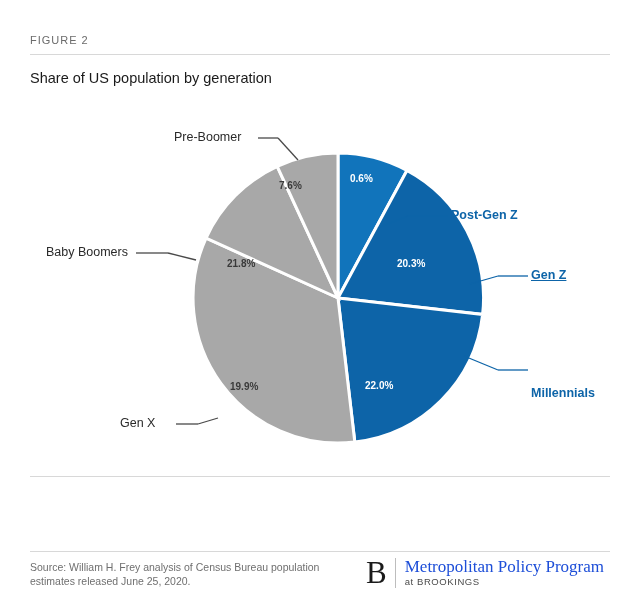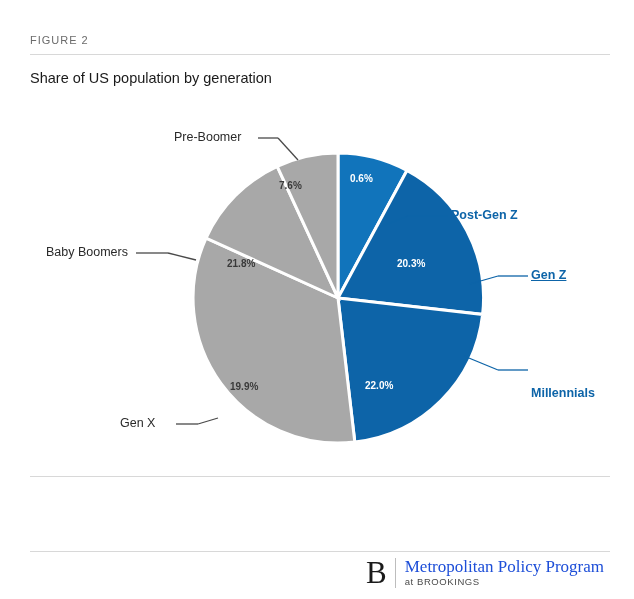--- a/index.html
+++ b/index.html
@@ -181,20 +181,24 @@
       <div class="callout" style="left:112px; top:318px;">Gen X</div>
       <div class="callout" style="left:38px; top:147px;">Baby Boomers</div>
       <div class="callout" style="left:166px; top:32px;">Pre-Boomer</div>
     </div>
 
     <div class="rule rule-mid"></div>
 
 
     <div class="rule rule-bot"></div>
 
+    <div class="source">
+      <div>Source: William H. Frey analysis of Census Bureau population</div>
+      <div>estimates released June 25, 2020.</div>
+    </div>
 
     <div class="brookings">
       <div class="bmark">B</div>
       <div>
         <div class="btext1">Metropolitan Policy Program</div>
         <div class="btext2">at BROOKINGS</div>
       </div>
     </div>
 
   </div>

